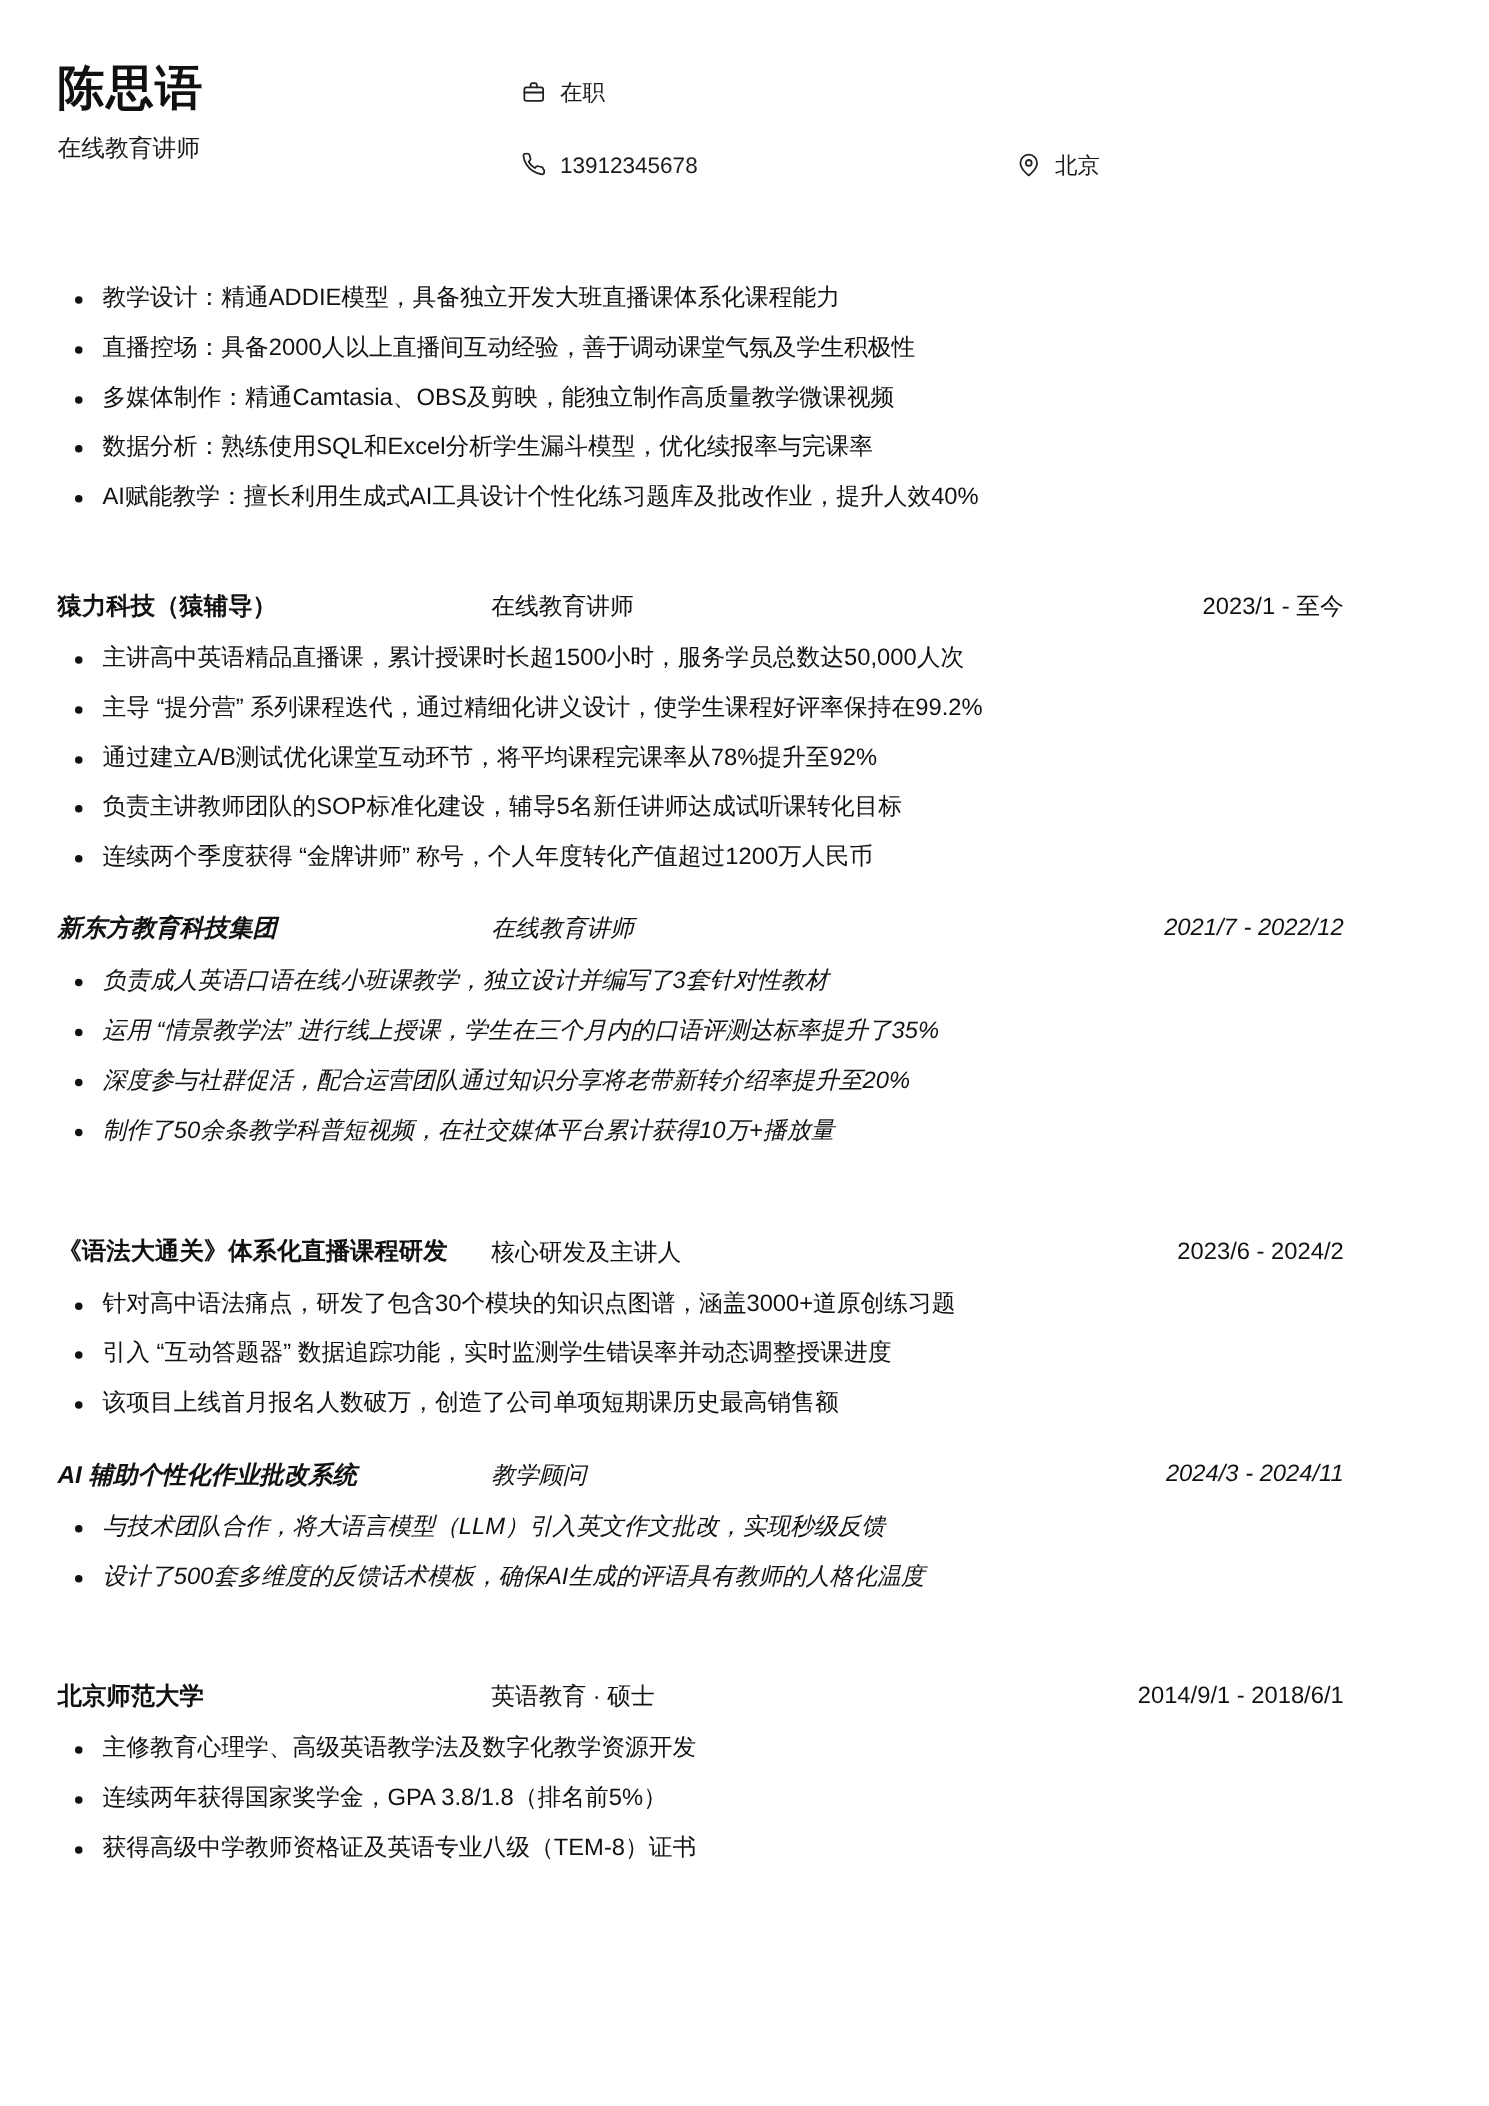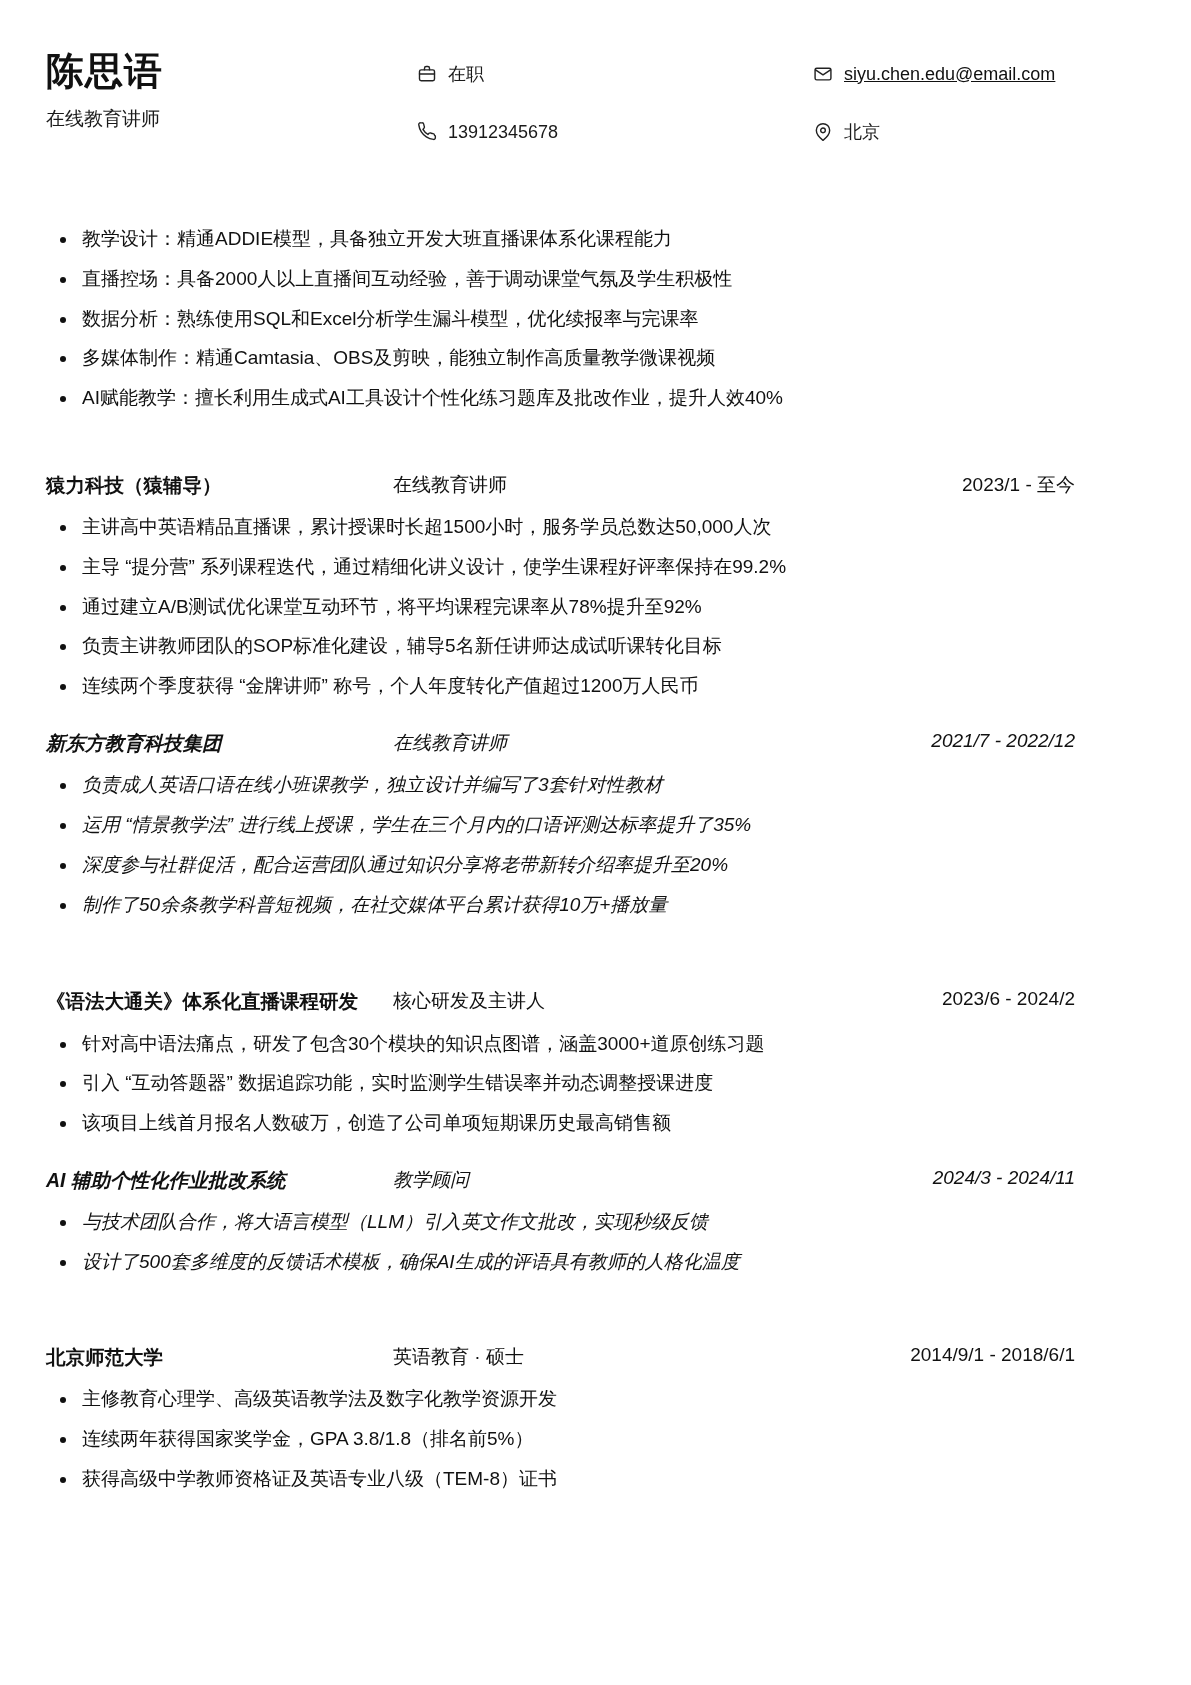--- a/index.html
+++ b/index.html
@@ -110,21 +110,21 @@
     width: 6px;
     height: 6px;
     border-radius: 50%;
     background: #111;
   }
 
   .entry { margin-bottom: 6px; }
   .entry + .entry { margin-top: 28px; font-style: italic; }
   .entry-head {
     display: flex;
-    align-items: flex-start;
+    align-items: center;
     margin-bottom: 14px;
     margin-top: 15px;
   }
   .e-org {
     font-size: 19.5px;
     font-weight: bold;
     width: 345px;
     flex: 0 0 345px;
     line-height: 1.35;
     padding-right: 10px;
@@ -157,29 +157,20 @@
       <div class="contact-row">
         <div class="contact-item c-col-1">
           <span class="ic">
             <svg width="20" height="20" viewBox="0 0 24 24" fill="none" stroke="currentColor" stroke-width="1.7" stroke-linecap="round" stroke-linejoin="round">
               <rect x="3" y="7" width="18" height="13" rx="2"></rect>
               <path d="M9 7V5a2 2 0 0 1 2-2h2a2 2 0 0 1 2 2v2"></path>
               <path d="M3 12h18"></path>
             </svg>
           </span>
           <span>在职</span>
-        </div>
-        <div class="contact-item c-col-2">
-          <span class="ic">
-            <svg width="20" height="20" viewBox="0 0 24 24" fill="none" stroke="currentColor" stroke-width="1.7" stroke-linecap="round" stroke-linejoin="round">
-              <rect x="2.5" y="5" width="19" height="14" rx="2"></rect>
-              <path d="M3 7l9 6 9-6"></path>
-            </svg>
-          </span>
-          <span class="email-link">siyu.chen.edu@email.com</span>
         </div>
       </div>
 
       <div class="contact-row">
         <div class="contact-item c-col-1">
           <span class="ic">
             <svg width="20" height="20" viewBox="0 0 24 24" fill="none" stroke="currentColor" stroke-width="1.7" stroke-linecap="round" stroke-linejoin="round">
               <path d="M22 16.9v2a2 2 0 0 1-2.2 2 19.8 19.8 0 0 1-8.6-3.1 19.5 19.5 0 0 1-6-6A19.8 19.8 0 0 1 2.1 3.2 2 2 0 0 1 4.1 1h2a2 2 0 0 1 2 1.7c.1 1 .4 1.9.7 2.8a2 2 0 0 1-.5 2.1L7.1 8.9a16 16 0 0 0 6 6l1.3-1.3a2 2 0 0 1 2.1-.4c.9.3 1.8.6 2.8.7a2 2 0 0 1 1.7 2z"></path>
             </svg>
           </span>
@@ -196,22 +187,22 @@
         </div>
       </div>
 
     </div>
   </div>
 
   <div class="section skills">
     <ul class="bullets">
       <li>教学设计：精通ADDIE模型，具备独立开发大班直播课体系化课程能力</li>
       <li>直播控场：具备2000人以上直播间互动经验，善于调动课堂气氛及学生积极性</li>
+      <li>多媒体制作：精通Camtasia、OBS及剪映，能独立制作高质量教学微课视频</li>
       <li>数据分析：熟练使用SQL和Excel分析学生漏斗模型，优化续报率与完课率</li>
-      <li>多媒体制作：精通Camtasia、OBS及剪映，能独立制作高质量教学微课视频</li>
       <li>AI赋能教学：擅长利用生成式AI工具设计个性化练习题库及批改作业，提升人效40%</li>
     </ul>
   </div>
 
   <div class="section exp">
 
     <div class="entry">
       <div class="entry-head">
         <div class="e-org">猿力科技（猿辅导）</div>
         <div class="e-role">在线教育讲师</div>

